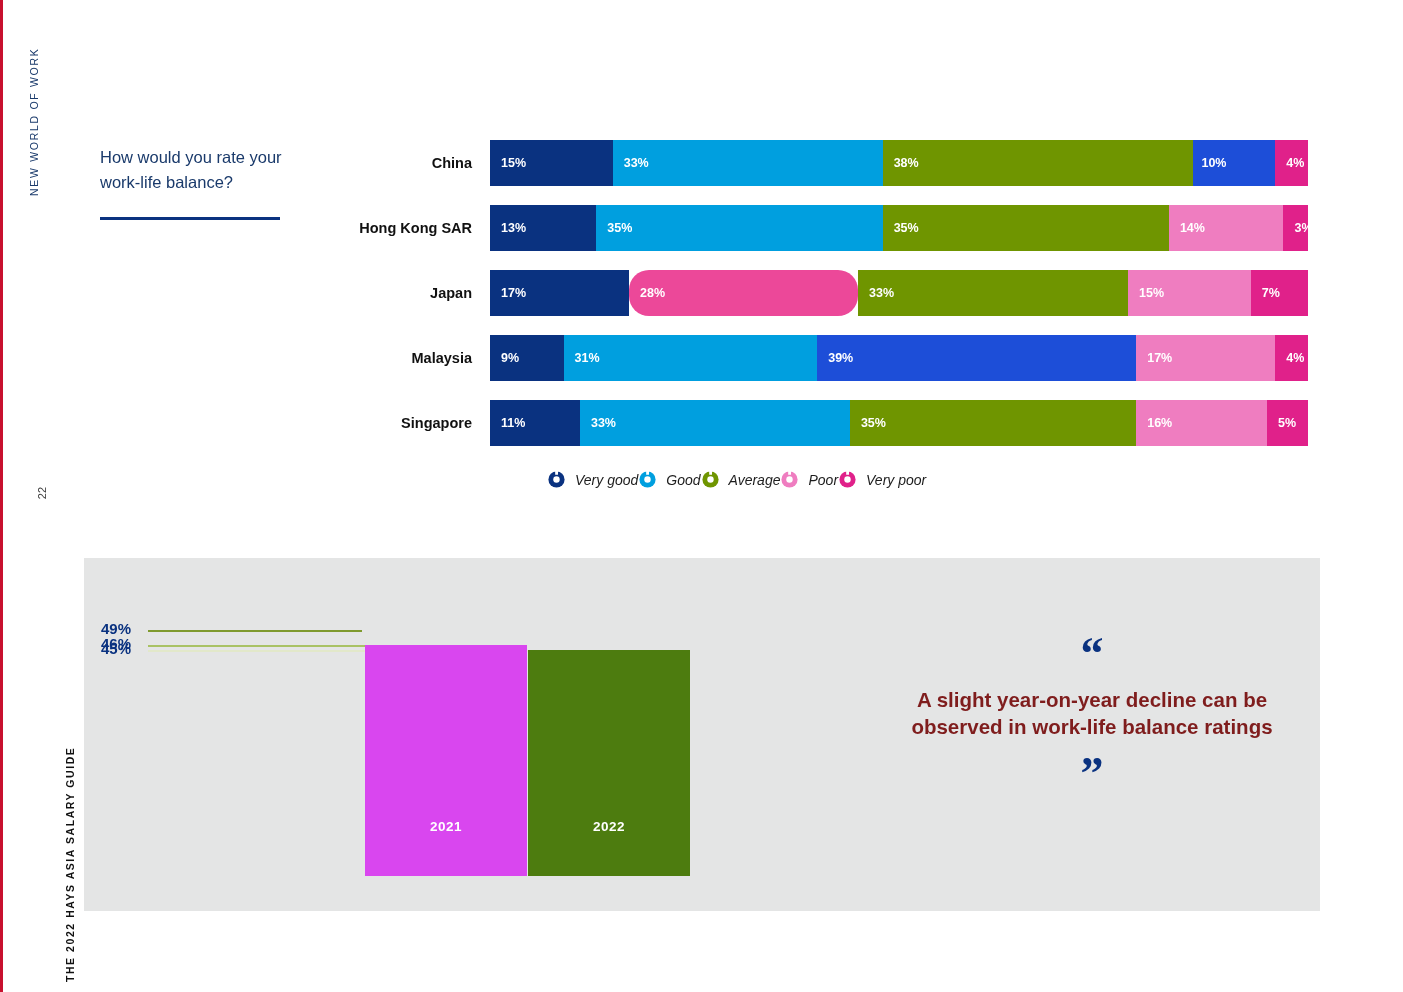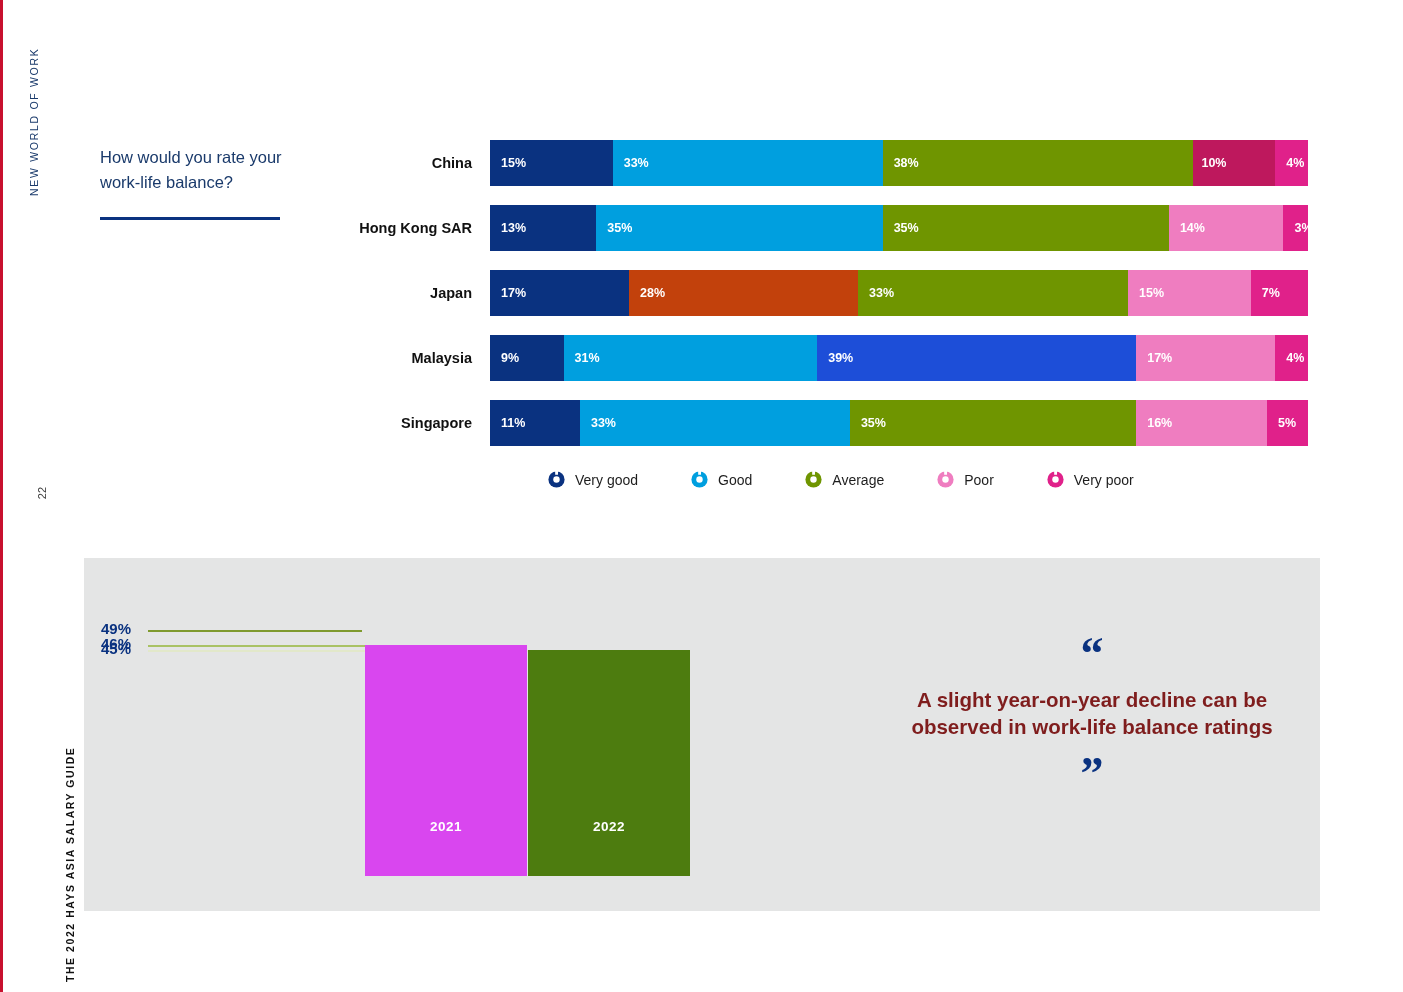--- a/index.html
+++ b/index.html
@@ -51,21 +51,21 @@
   .bar-seg{
     display:flex;align-items:center;
     color:#fff;font-size:12.5px;font-weight:bold;
     padding-left:11px;box-sizing:border-box;
     overflow:hidden;white-space:nowrap;
   }
 
   
   #chart-legend{
     position:absolute;left:547px;top:470px;
-    display:flex;align-items:flex-start;gap:52px;
+    display:flex;align-items:flex-start;font-style:italic;
   }
   .legend-item{display:flex;align-items:center;gap:9px;}
   .legend-marker{width:19px;height:19px;flex:0 0 19px;}
   .legend-label{font-size:14px;color:#1d1d1d;}
 
   
   #bottom-panel{
     position:absolute;left:84px;top:558px;width:1236px;height:353px;
     background:#e4e5e5;
   }
@@ -115,39 +115,39 @@
   <div id="question-rule"></div>
 </div>
 
 <div id="stacked-chart">
     <div class="bar-row">
       <div class="bar-row-label">China</div>
       <div class="bar-track">
         <div class="bar-seg" style="background: rgb(10, 50, 128); width: 15%;">15%</div>
         <div class="bar-seg" style="background: rgb(0, 159, 223); width: 33%;">33%</div>
         <div class="bar-seg" style="background: rgb(111, 149, 0); width: 38%;">38%</div>
-        <div class="bar-seg" style="background: #be185d; width: 10%; padding-left: 8px;">10%</div>
+        <div class="bar-seg" style="background: #1d4ed8; width: 10%; padding-left: 8px;">10%</div>
         <div class="bar-seg" style="background: rgb(224, 33, 138); width: 4%;">4%</div>
       </div>
     </div>
     <div class="bar-row">
       <div class="bar-row-label">Hong Kong SAR</div>
       <div class="bar-track">
         <div class="bar-seg" style="background: rgb(10, 50, 128); width: 13%;">13%</div>
         <div class="bar-seg" style="background: rgb(0, 159, 223); width: 35%;">35%</div>
         <div class="bar-seg" style="background: rgb(111, 149, 0); width: 35%;">35%</div>
         <div class="bar-seg" style="background: rgb(239, 125, 192); width: 14%;">14%</div>
         <div class="bar-seg" style="background: rgb(224, 33, 138); width: 3%;">3%</div>
       </div>
     </div>
     <div class="bar-row">
       <div class="bar-row-label">Japan</div>
       <div class="bar-track">
         <div class="bar-seg" style="background: rgb(10, 50, 128); width: 17%;">17%</div>
-        <div class="bar-seg" style="background: #c2410c; width: 28%;">28%</div>
+        <div class="bar-seg" style="background: #ec4899; width: 28%; border-radius: 20px;">28%</div>
         <div class="bar-seg" style="background: rgb(111, 149, 0); width: 33%;">33%</div>
         <div class="bar-seg" style="background: rgb(239, 125, 192); width: 15%;">15%</div>
         <div class="bar-seg" style="background: rgb(224, 33, 138); width: 7%;">7%</div>
       </div>
     </div>
     <div class="bar-row">
       <div class="bar-row-label">Malaysia</div>
       <div class="bar-track">
         <div class="bar-seg" style="background: rgb(10, 50, 128); width: 9%;">9%</div>
         <div class="bar-seg" style="background: rgb(0, 159, 223); width: 31%;">31%</div>

